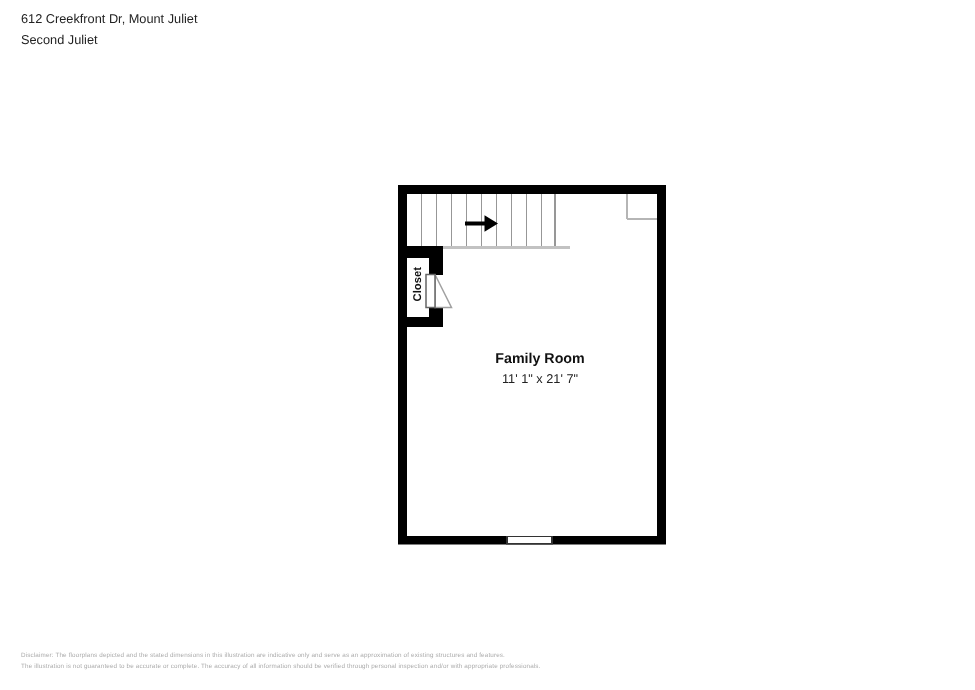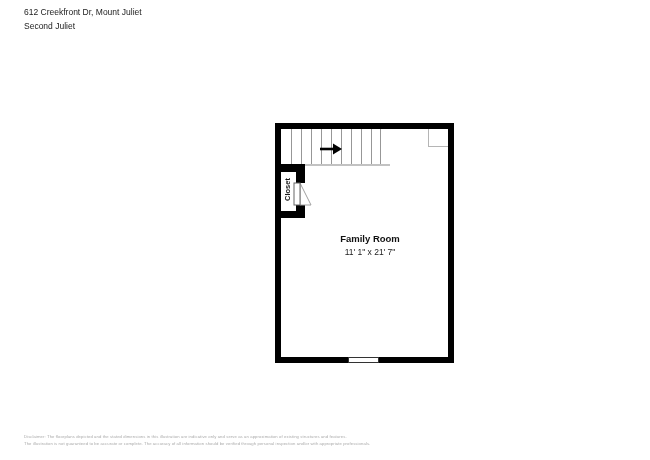--- a/index.html
+++ b/index.html
@@ -1,19 +1,19 @@
 <!DOCTYPE html>
 <html><head>
 <meta charset="utf-8">
 <style>
   * { margin: 0; padding: 0; box-sizing: border-box; }
   html, body { width: 650px; height: 460px; background: #ffffff; overflow: hidden; }
   body { font-family: "Liberation Sans", "DejaVu Sans", sans-serif; position: relative; }
 
-  .page { position: absolute; left: 16px; top: 0; width: 604px; height: 460px; background: #fff; }
+  .page { position: absolute; left: 6px; top: 0; width: 604px; height: 460px; background: #fff; }
 
   .header { position: absolute; left: 8px; top: 6px; color: #222; font-size: 8.5px; line-height: 13.5px; }
   .header .address { font-size: 8.5px; }
   .header .floor { font-size: 8.5px; }
 
   .floorplan { position: absolute; left: 235px; top: 123px; width: 179px; height: 240px; padding-left: 24px; }
   .floorplan svg { display: block; }
 
   .room-name { font-weight: bold; font-size: 9.5px; fill: #111; }
   .room-dims { font-size: 8.5px; fill: #222; }

